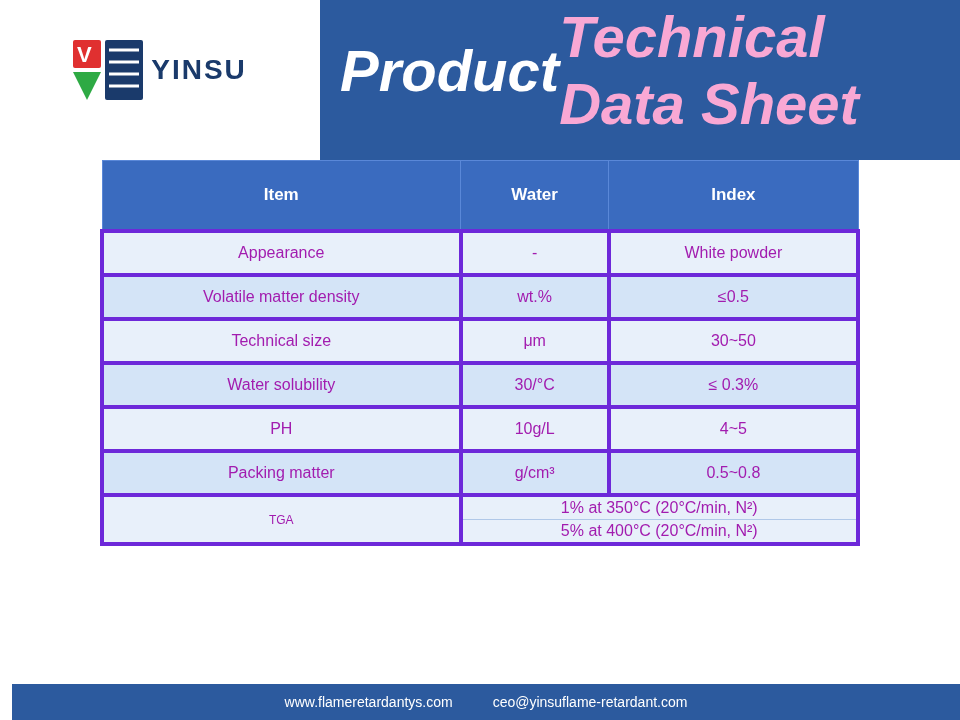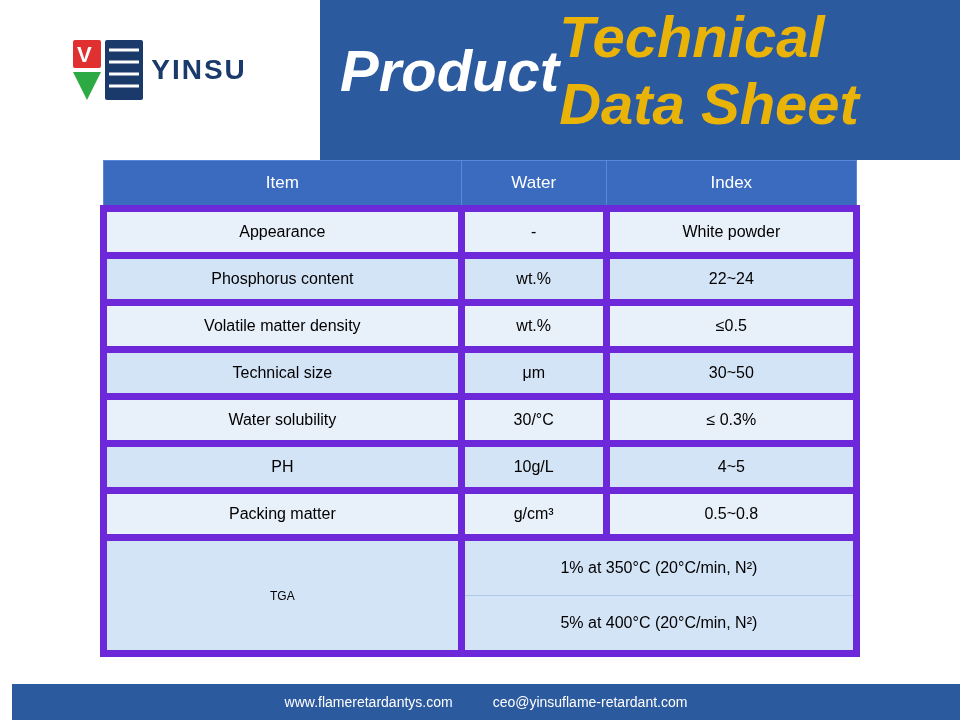--- a/index.html
+++ b/index.html
@@ -62,21 +62,21 @@
     .title-product {
       font-size: 58px;
       font-weight: bold;
       color: #ffffff;
       font-style: italic;
     }
 
     .title-rest {
       font-size: 58px;
       font-weight: bold;
-      color: #eab308;
+      color: #f9a8d4;
       font-style: italic;
     }
 
     
     .watermark {
       position: absolute;
       top: 320px;
       left: 50%;
       transform: translateX(-50%);
       font-size: 72px;
@@ -100,60 +100,60 @@
       border-collapse: collapse;
       font-size: 16px;
     }
 
     thead tr {
       background: #3a6bbf;
     }
 
     thead th {
       color: #ffffff;
-      font-weight: normal;
+      font-weight: bold;
       font-size: 17px;
-      padding: 12px 16px;
+      padding: 24px 16px;
       text-align: center;
       border: 1px solid #5a88d8;
     }
 
     tbody tr {
       background: #e8f0fa;
     }
 
     tbody tr:nth-child(even) {
       background: #d4e4f7;
     }
 
     tbody td {
       padding: 11px 16px;
       text-align: center;
-      border: 7px solid #6d28d9;
-      color: #000000;
+      border: 4px solid #6d28d9;
+      color: #a21caf;
       font-size: 16px;
     }
 
     .tga-row td {
       padding: 8px 16px;
     }
 
     .tga-cell {
       vertical-align: middle;
       font-size: 12px;
     }
 
     .tga-values {
       display: flex;
       flex-direction: column;
       gap: 0;
     }
 
     .tga-val-row {
-      padding: 18px 0;
+      padding: 2px 0;
       border-bottom: 1px solid #b0c8e8;
       font-size: 16px;
     }
 
     .tga-val-row:last-child {
       border-bottom: none;
     }
 
     
     .footer {
@@ -216,25 +216,20 @@
         <th>Index</th>
       </tr>
     </thead>
     <tbody>
       <tr>
         <td>Appearance</td>
         <td>-</td>
         <td>White powder</td>
       </tr>
       <tr>
-        <td>Phosphorus content</td>
-        <td>wt.%</td>
-        <td>22~24</td>
-      </tr>
-      <tr>
         <td>Volatile matter density</td>
         <td>wt.%</td>
         <td>≤0.5</td>
       </tr>
       <tr>
         <td>Technical size</td>
         <td>μm</td>
         <td>30~50</td>
       </tr>
       <tr>

